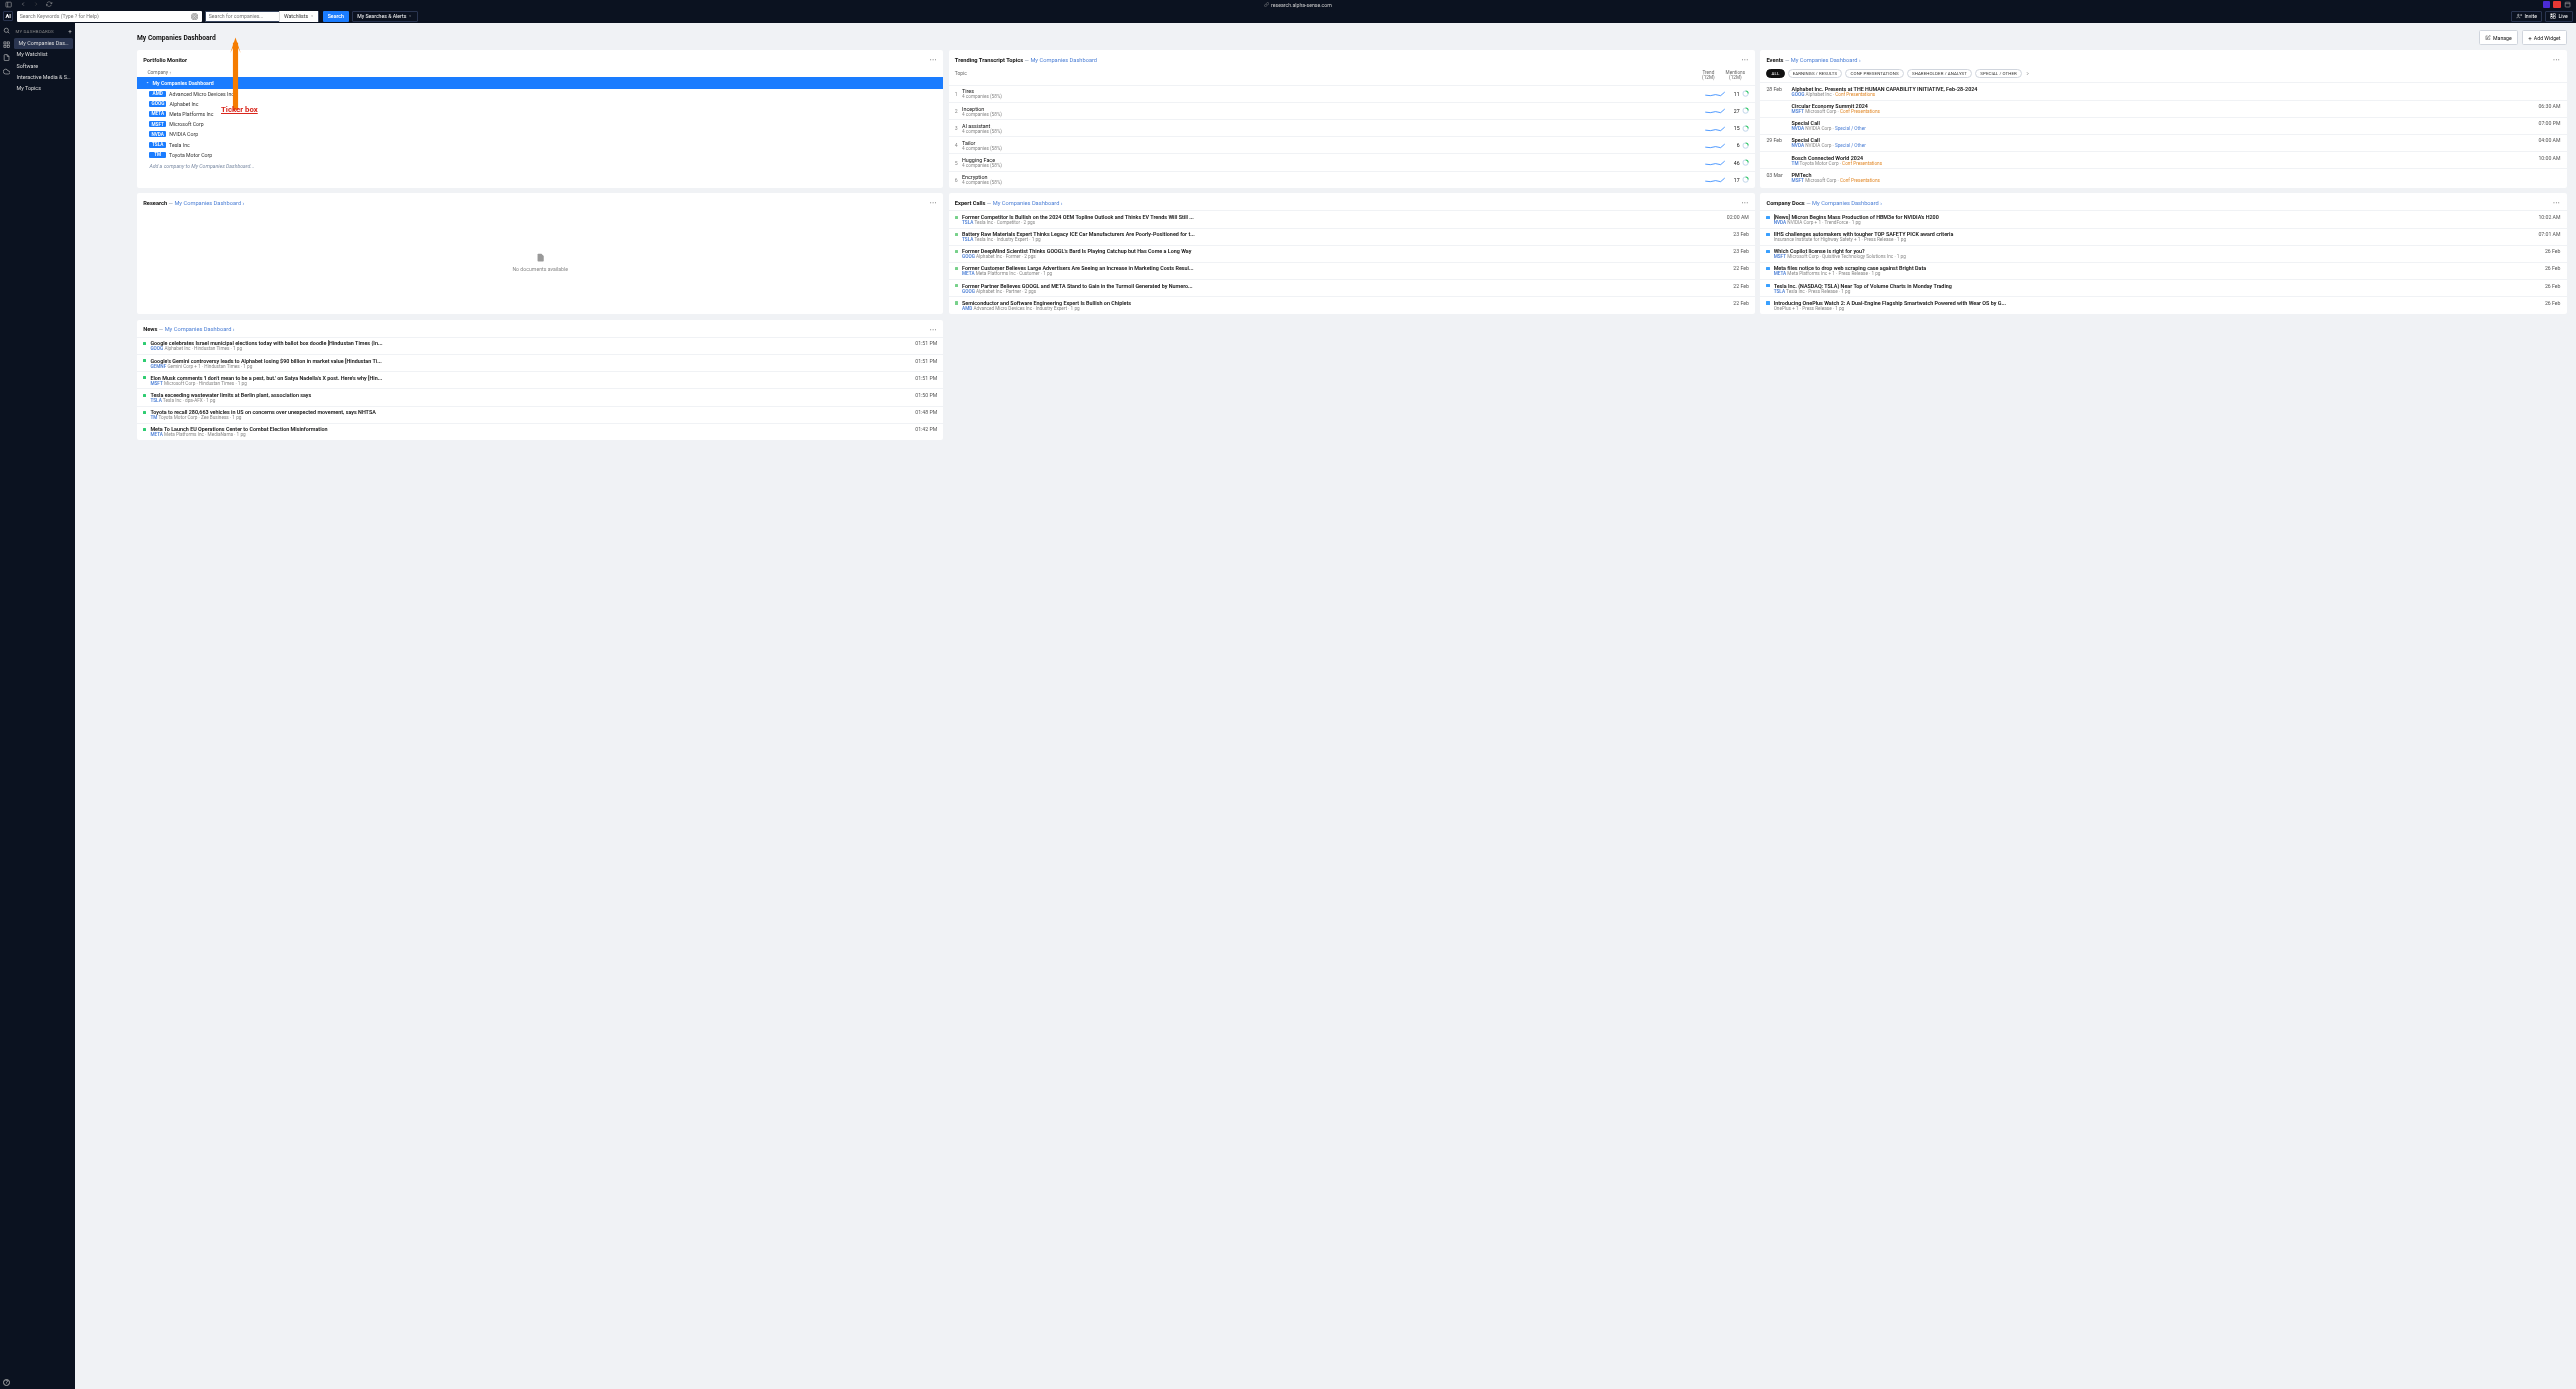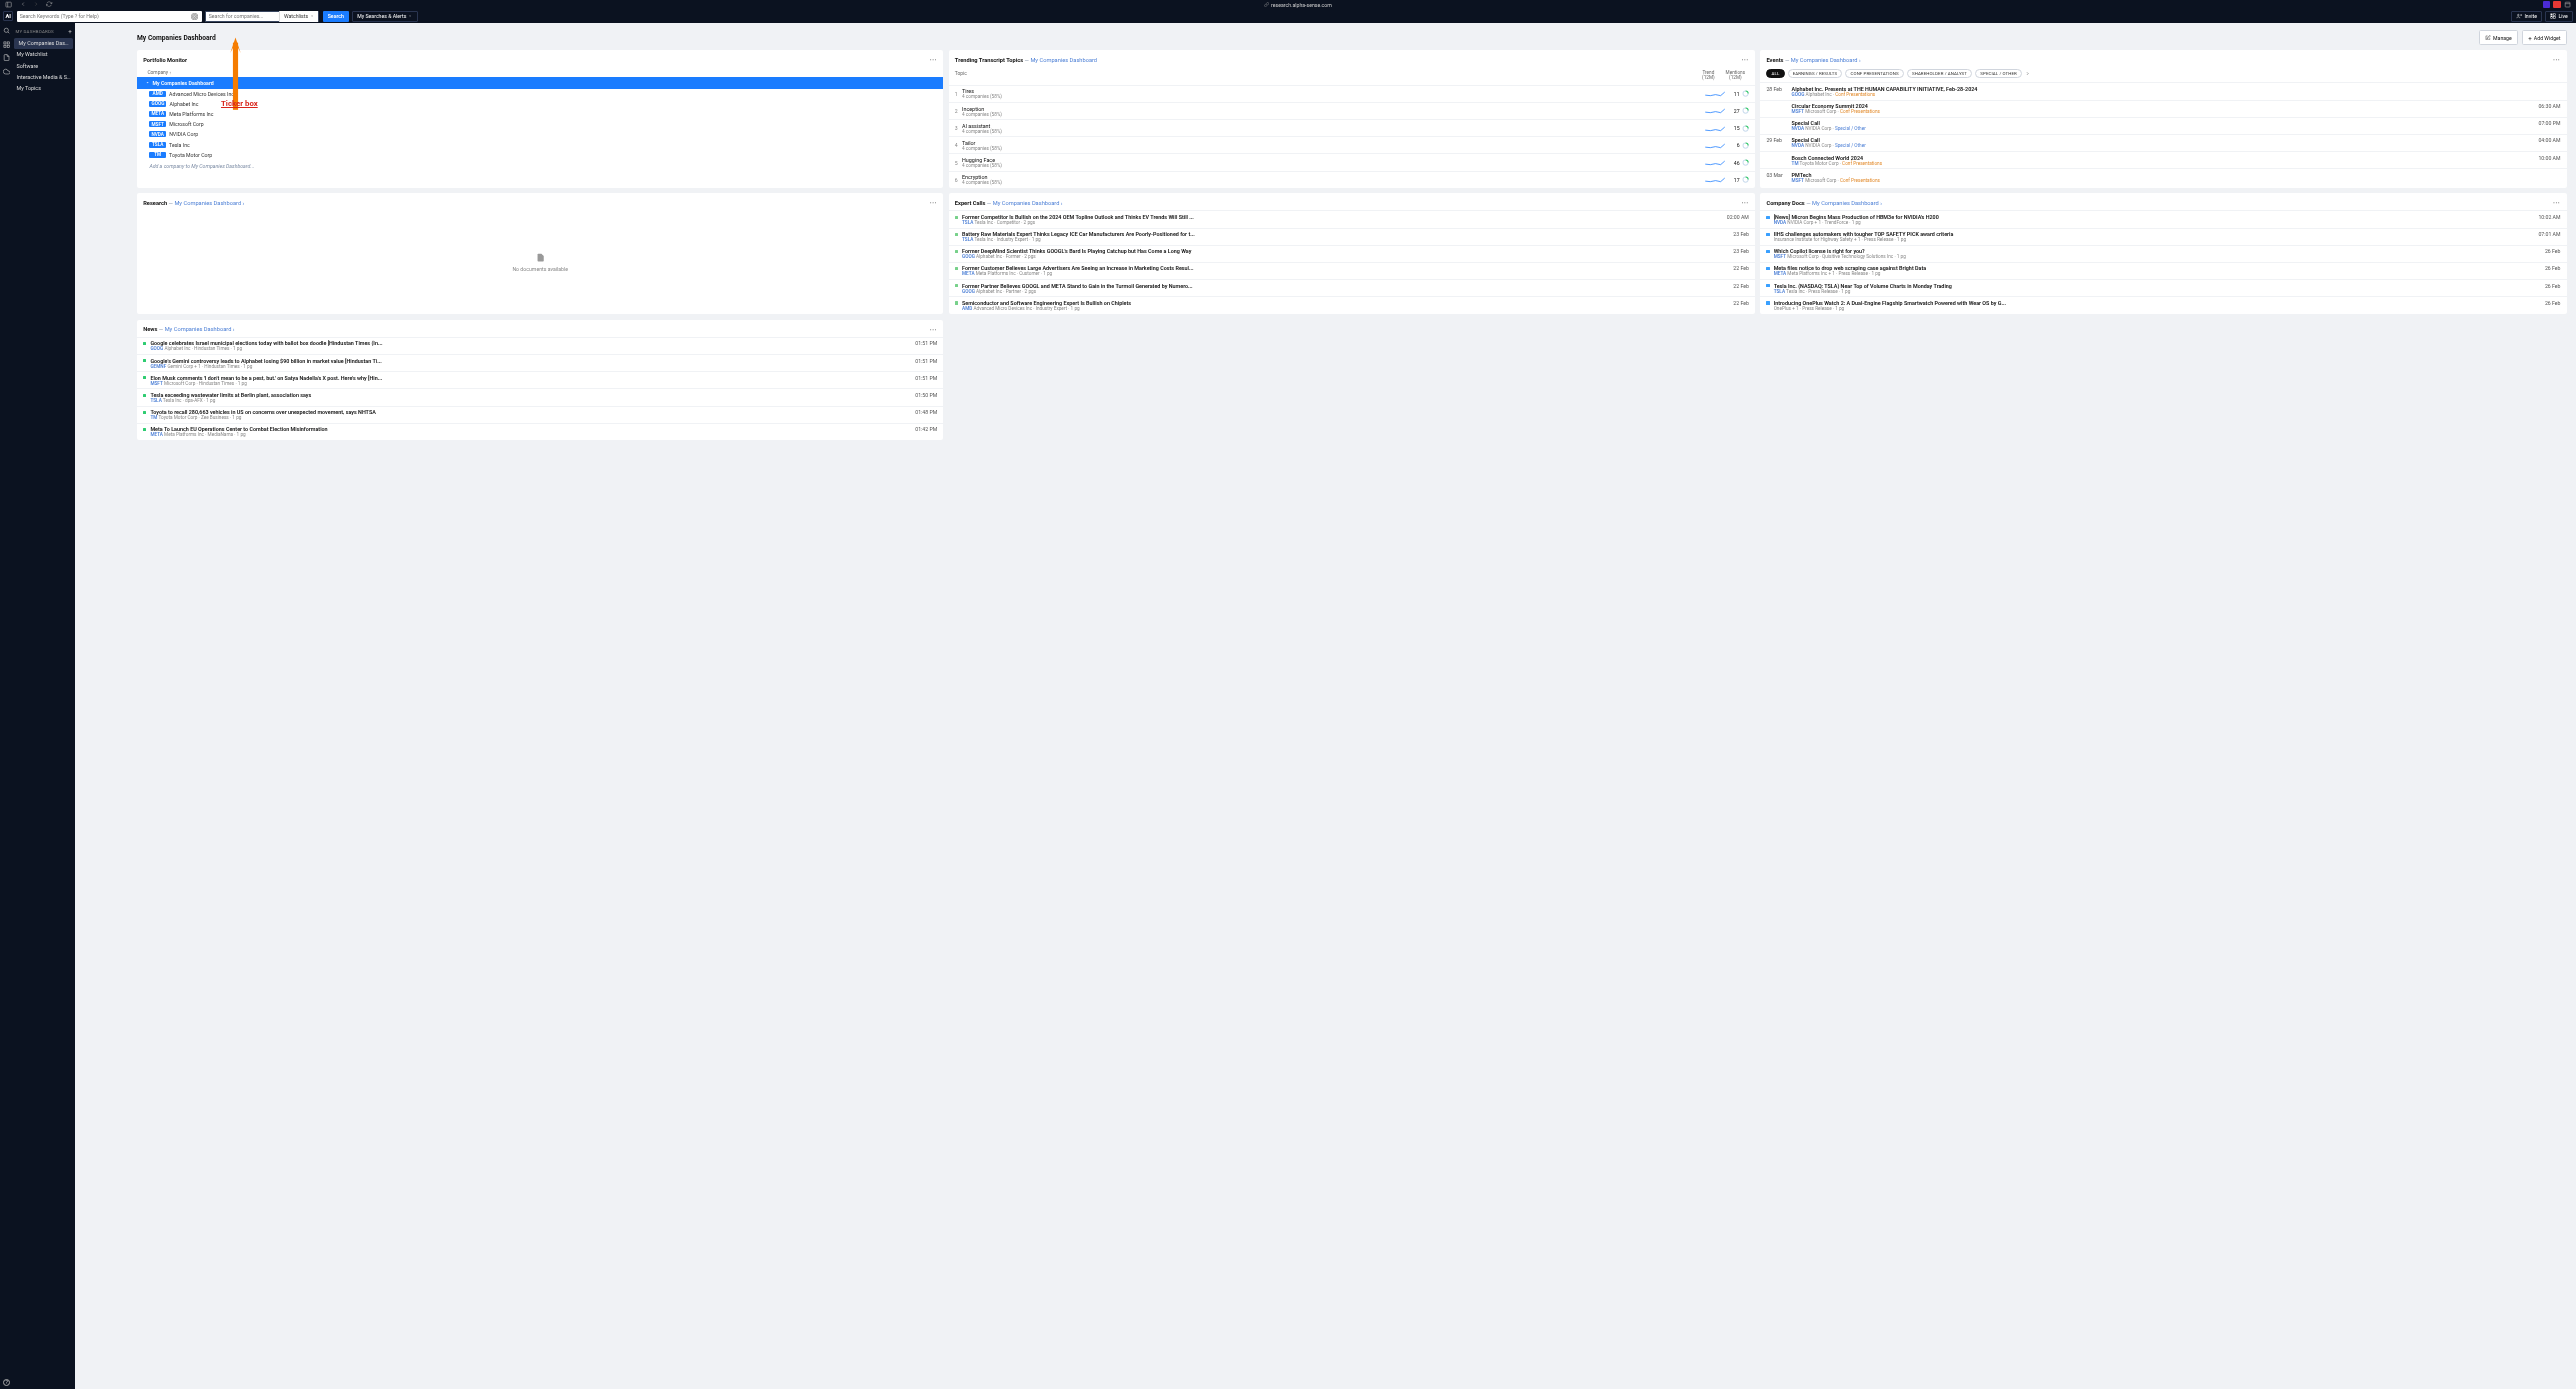--- a/index.html
+++ b/index.html
@@ -227,21 +227,21 @@
   </div>
 
   <div class="content">
 
     <div class="annot" style="left:145px; top:4.1px;">
       <svg class="arrow" width="31" height="83" viewBox="0 0 60 160">
           <path d="M30 160 L30 30 L20 50 L30 20 L40 50 L30 30 Z" fill="#f57c00"></path>
           <path d="M30 160 Q30 90 30 30" stroke="#f57c00" stroke-width="10" fill="none"></path>
         </svg>
     </div>
-    <div class="annot annot-text" style="left:146px; top:76px;">Ticker box</div>
+    <div class="annot annot-text" style="left:146px; top:82px;">Ticker box</div>
 
     <div class="page-header">
       <div class="page-title">My Companies Dashboard</div>
       <div class="page-actions">
         <div class="btn-white">
           <svg width="5.7" height="5.7" viewBox="0 0 24 24" fill="none" stroke="#333" stroke-width="2">
               <path d="M11 4H4v16h16v-7M18.5 2.5a2.1 2.1 0 013 3L12 15l-4 1 1-4 9.5-9.5z"></path>
             </svg>
           <span>Manage</span>
         </div>

